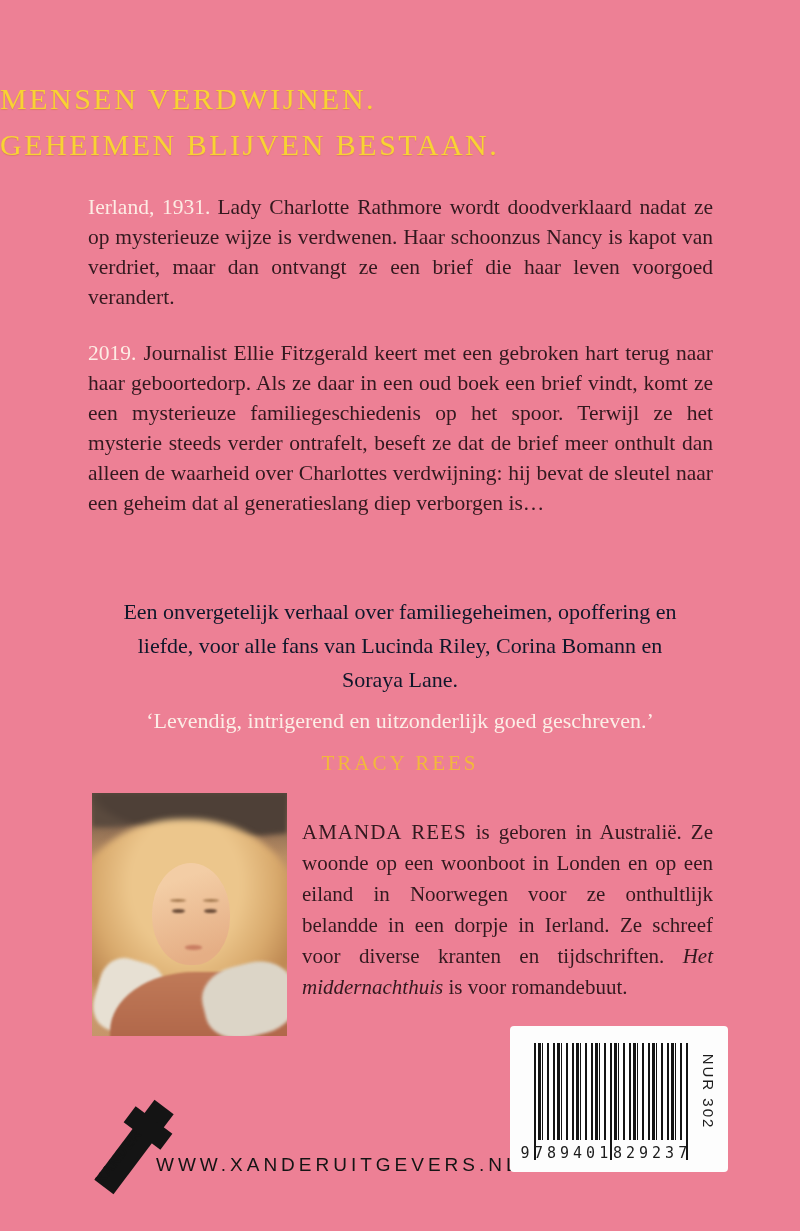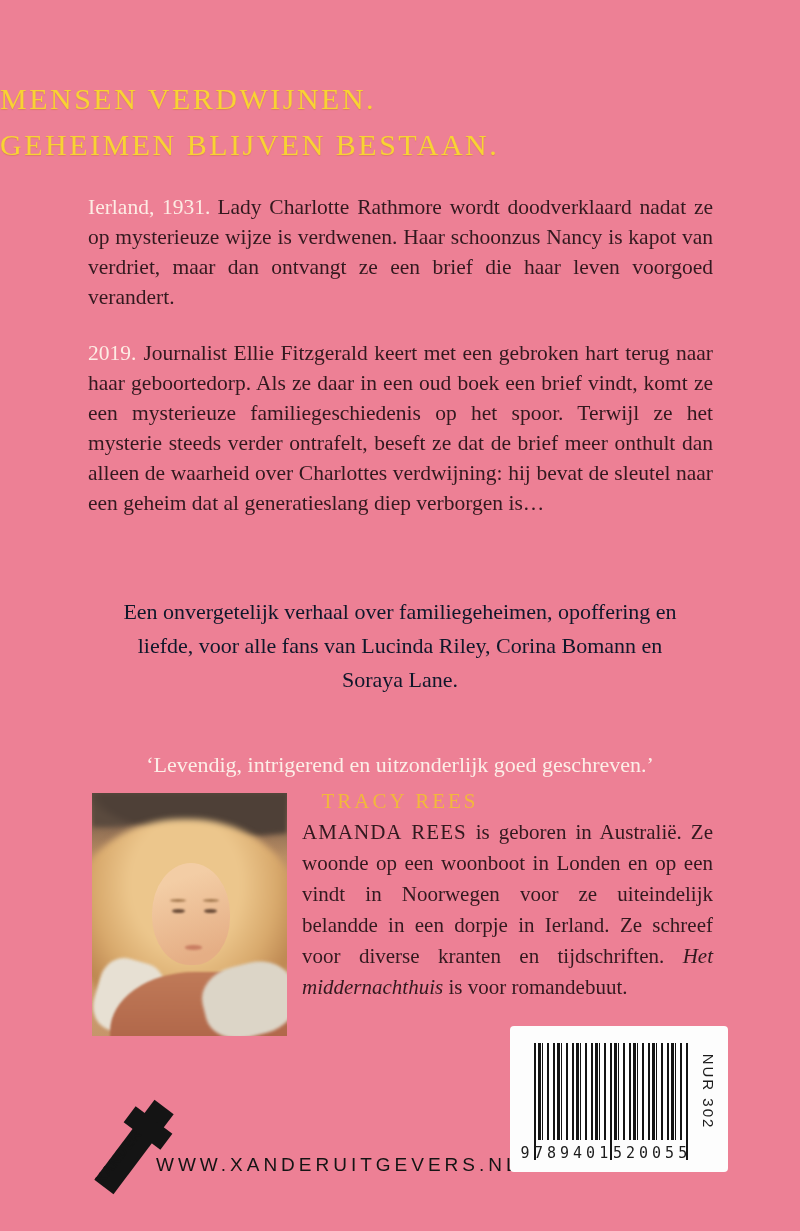--- a/index.html
+++ b/index.html
@@ -31,24 +31,24 @@
   .lead{color:#fdece4;margin-right:7px;}
   
   .endorsement{
     position:absolute;top:595px;left:120px;width:560px;
     text-align:center;color:#0f172a;
     font-size:22px;line-height:34px;
   }
   
   .quote{
     position:absolute;top:706px;left:50px;width:700px;
-    text-align:center;color:#fceee7;font-size:22px;line-height:30px;margin-top:44px;
+    text-align:center;color:#fceee7;font-size:22px;line-height:30px;
   }
   .quote-attr{
-    position:absolute;top:786px;left:0;width:800px;
+    position:absolute;top:748px;left:0;width:800px;
     text-align:center;color:#f2b83c;
     font-size:21px;letter-spacing:3px;line-height:30px;
   }
   
   .photo{
     position:absolute;left:92px;top:793px;width:195px;height:243px;
     overflow:hidden;background:#c9996c;
   }
   .photo div{position:absolute;}
   .ph-bg{inset:0;background:linear-gradient(180deg,#5d4b40 0%,#7a5f4c 9%,#b98d63 26%,#d2a171 42%,#d8a876 62%,#c6956a 100%);}
@@ -158,38 +158,38 @@
     <div class="ph-brow-l"></div>
     <div class="ph-brow-r"></div>
     <div class="ph-eye-l"></div>
     <div class="ph-eye-r"></div>
     <div class="ph-lips"></div>
     <div class="ph-collar-l"></div>
     <div class="ph-jacket"></div>
     <div class="ph-collar-r"></div>
   </div>
 
-  <p class="bio"><span class="caps">AMANDA REES</span><span> is geboren in Australië. Ze woonde op een woonboot in Londen en op een vindt in Noorwegen voor ze uiteinde­lijk belandde in een dorpje in Ierland. Ze schreef voor diverse kranten en tijdschriften. </span><em>Het middernachthuis</em><span> is voor romandebuut.</span></p>
+  <p class="bio"><span class="caps">AMANDA REES</span><span> is geboren in Australië. Ze woonde op een woonboot in Londen en op een eiland in Noorwegen voor ze onthult­lijk belandde in een dorpje in Ierland. Ze schreef voor diverse kranten en tijdschriften. </span><em>Het middernachthuis</em><span> is voor romandebuut.</span></p>
 
   <div class="logo">
     <div class="logo-stroke-desc"></div>
     <div class="logo-stroke-asc"></div>
     <div class="logo-word">XANDER</div>
   </div>
 
   <div class="website">WWW.XANDERUITGEVERS.NL</div>
 
   <div class="barcode">
     <div class="bars"></div>
     <div class="guard g-left"></div>
     <div class="guard g-mid"></div>
     <div class="guard g-right"></div>
     <div class="isbn-row">
       <span class="d1">9</span>
       <span class="g1">789401</span>
-      <span class="g2">520055</span>
+      <span class="g2">829237</span>
     </div>
     <div class="nur">
       <span>NUR 302</span>
     </div>
   </div>
 
 </div>
 
 </body></html>

